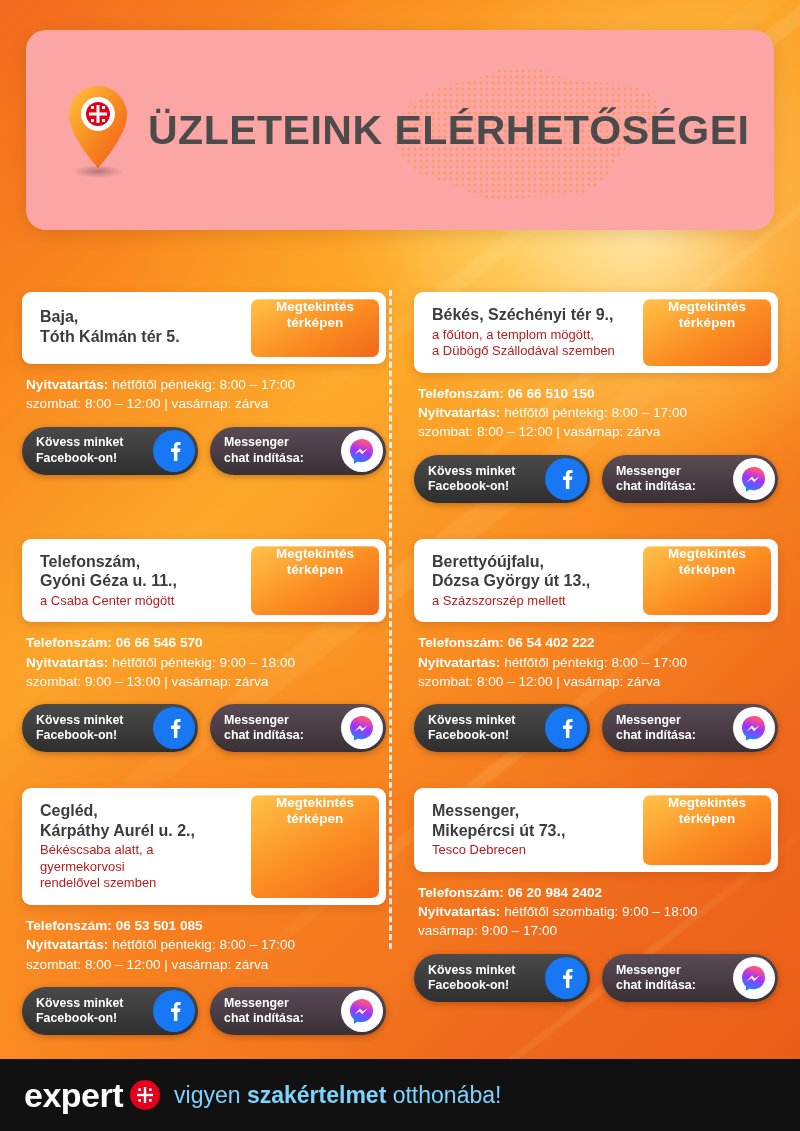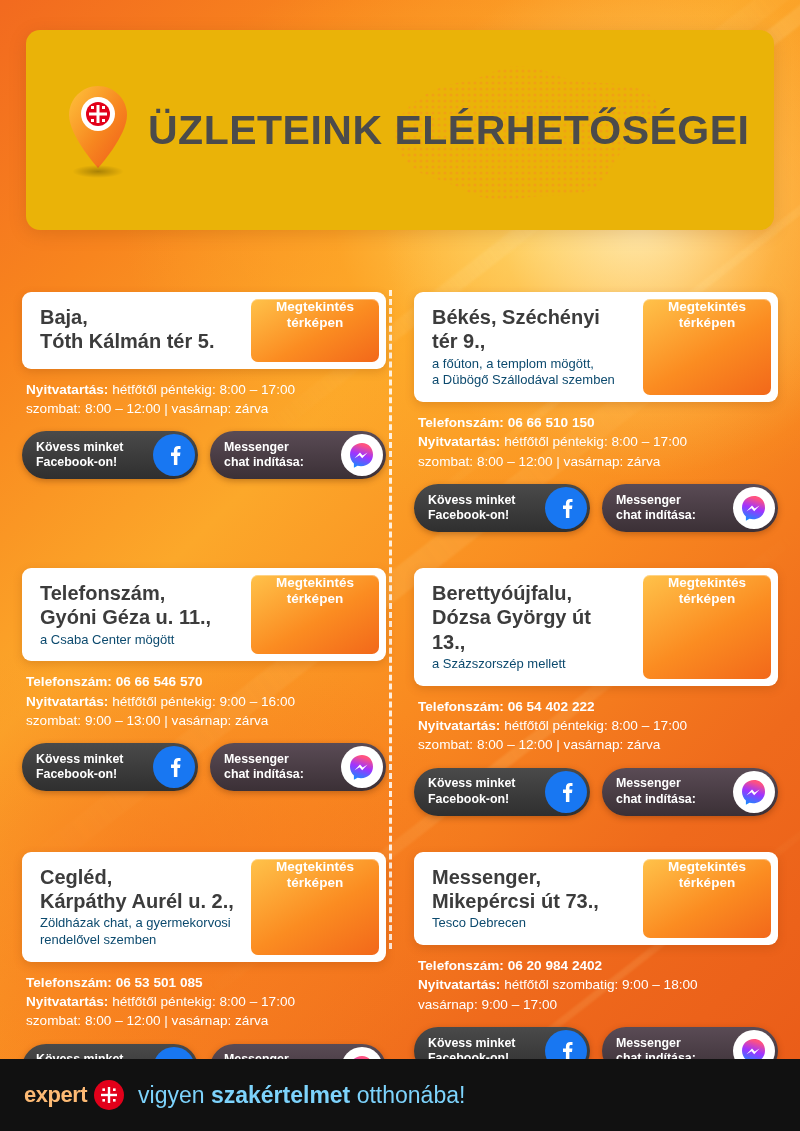--- a/index.html
+++ b/index.html
@@ -31,21 +31,21 @@
   .s6 { width: 520px; height: 22px; left: 420px; top: 60px; opacity: .35; }
   .glow {
     position: absolute; width: 520px; height: 520px; left: 380px; top: -40px;
     background: radial-gradient(circle, rgba(255,240,190,0.85) 0%, rgba(255,215,120,0.35) 38%, rgba(255,180,60,0) 70%);
     pointer-events: none;
   }
 
   
   .header-card {
     position: absolute; left: 26px; top: 30px; width: 748px; height: 200px;
-    background: #eab308; border-radius: 14px;
+    background: #fca5a5; border-radius: 20px;
     box-shadow: 0 4px 18px rgba(120,50,0,.18);
     overflow: hidden;
   }
   .hu-map {
     position: absolute; right: 86px; top: 20px; width: 330px; height: 170px;
     opacity: .5;
   }
   .header-inner {
     position: absolute; inset: 0; display: flex; align-items: center; gap: 18px; padding-left: 40px;
   }
@@ -71,24 +71,24 @@
   .store { position: relative; }
 
   .store-head {
     background: #fff; border-radius: 9px;
     box-shadow: 0 3px 10px rgba(130,55,0,.22);
     min-height: 72px; padding: 13px 150px 13px 18px;
     display: flex; flex-direction: column; justify-content: center;
     position: relative;
   }
   .store-name {
-    color: #3c3c3c; font-weight: bold; font-size: 20px; line-height: 1.22;
+    color: #3c3c3c; font-weight: bold; font-size: 16px; line-height: 1.22;
   }
   .store-sub {
-    color: #0c4a6e; font-size: 13px; line-height: 1.28; margin-top: 2px;
+    color: #b91c1c; font-size: 13px; line-height: 1.28; margin-top: 2px;
   }
   .map-btn {
     position: absolute; right: 7px; top: 7px; bottom: 7px; width: 128px;
     border: none; border-radius: 7px; cursor: pointer;
     background: linear-gradient(150deg, #ffc24a 0%, #fb8c21 55%, #f2681a 100%);
     color: #fff; font-weight: bold; font-size: 13.5px; line-height: 1.2;
     display: flex; align-items: flex-start; justify-content: center; text-align: center;
     font-family: "Liberation Sans", sans-serif;
     box-shadow: inset 0 1px 0 rgba(255,255,255,.35);
   }
@@ -121,21 +121,21 @@
   }
   .fb-badge { background: #1877f2; }
   .msg-badge { background: #fff; }
 
   
   .footer {
     position: absolute; left: 0; right: 0; bottom: 0; height: 72px;
     background: #111; display: flex; align-items: center; padding-left: 24px; gap: 14px;
   }
   .expert-logo { display: flex; align-items: center; gap: 7px; }
-  .expert-word { color: #fdba74; font-size: 22px; font-weight: bold; letter-spacing: -0.5px; }
+  .expert-word { color: #ffffff; font-size: 34px; font-weight: bold; letter-spacing: -0.5px; }
   .expert-mark {
     width: 30px; height: 30px; border-radius: 50%;
     background: #e2001a; display: flex; align-items: center; justify-content: center;
   }
   .footer-slogan { color: #fff; font-size: 23px; }
   .footer-slogan b { color: #7dd3fc; font-weight: bold; }
   .footer-slogan .thin { color: #7dd3fc; }
 </style>
 </head>
 <body>
@@ -331,21 +331,21 @@
         </span>
       </button>
     </div>
     <div class="store-info">
       <div>
         <span class="lbl">Telefonszám:</span>
         <span class="phone">06 66 546 570</span>
       </div>
       <div>
         <span class="lbl">Nyitvatartás:</span>
-        <span>hétfőtől péntekig: 9:00 – 16:00</span>
+        <span>hétfőtől péntekig: 9:00 – 18:00</span>
       </div>
       <div>szombat: 9:00 – 13:00 | vasárnap: zárva</div>
     </div>
     <div class="social-row">
       <button class="fb-btn">
         <span class="btn-label">
           <span>Kövess minket</span><br>
           <span>Facebook-on!</span>
         </span>
         <span class="btn-badge fb-badge">
@@ -438,21 +438,21 @@
     </div>
   </div>
 
   <div class="store">
     <div class="store-head">
       <div class="store-name">
         <div>Cegléd,</div>
         <div>Kárpáthy Aurél u. 2.,</div>
       </div>
       <div class="store-sub">
-        <div>Zöldházak chat, a gyermekorvosi</div>
+        <div>Békéscsaba alatt, a gyermekorvosi</div>
         <div>rendelővel szemben</div>
       </div>
       <button class="map-btn">
         <span>
           <span>Megtekintés</span><br>
           <span>térképen</span>
         </span>
       </button>
     </div>
     <div class="store-info">

